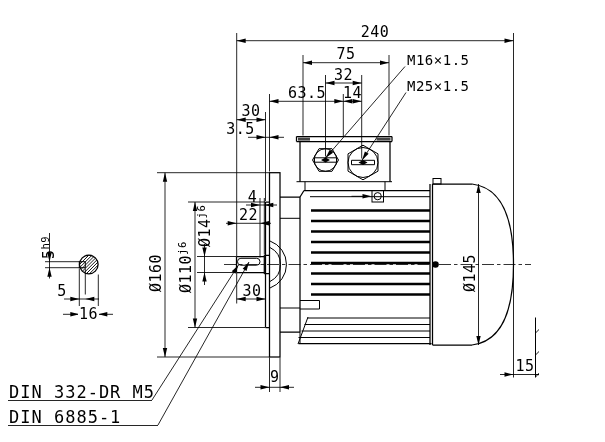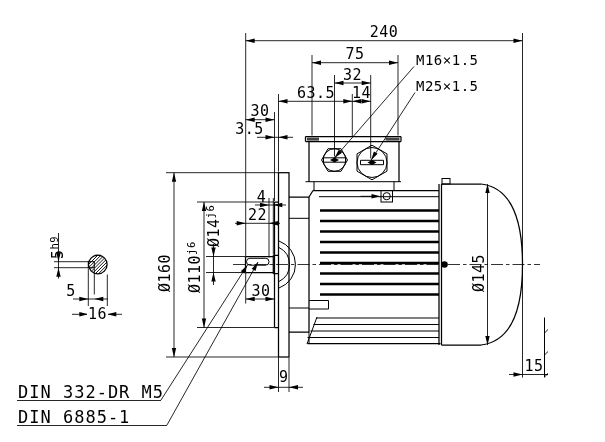--- a/index.html
+++ b/index.html
@@ -1,17 +1,17 @@
 <!DOCTYPE html>
 <html><head>
 <meta charset="utf-8">
 <style>
   html,body{margin:0;padding:0;background:#fff;}
   .stage{position:relative;width:539px;height:442px;background:#ffffff;overflow:hidden;
-         font-family:"DejaVu Sans Mono", monospace;padding-left:9px;}
+         font-family:"DejaVu Sans Mono", monospace;}
   svg{display:block}
   svg text{font-family:"DejaVu Sans Mono", monospace;fill:#000;font-size:15px;letter-spacing:.5px;}
   .geo{stroke:#000;fill:none;stroke-width:1.25;}
   .geo-thin{stroke:#000;fill:none;stroke-width:1;}
   .fin{stroke:#000;fill:none;stroke-width:2.4;}
   .dim{stroke:#000;fill:none;stroke-width:.85;}
   .cl{stroke:#000;fill:none;stroke-width:.8;stroke-dasharray:12 3 3.5 3;}
   .hatch{stroke:#000;stroke-width:.9;fill:none;}
   .arr{fill:#000;stroke:none;}
   .lbl-s{font-size:14px;}

